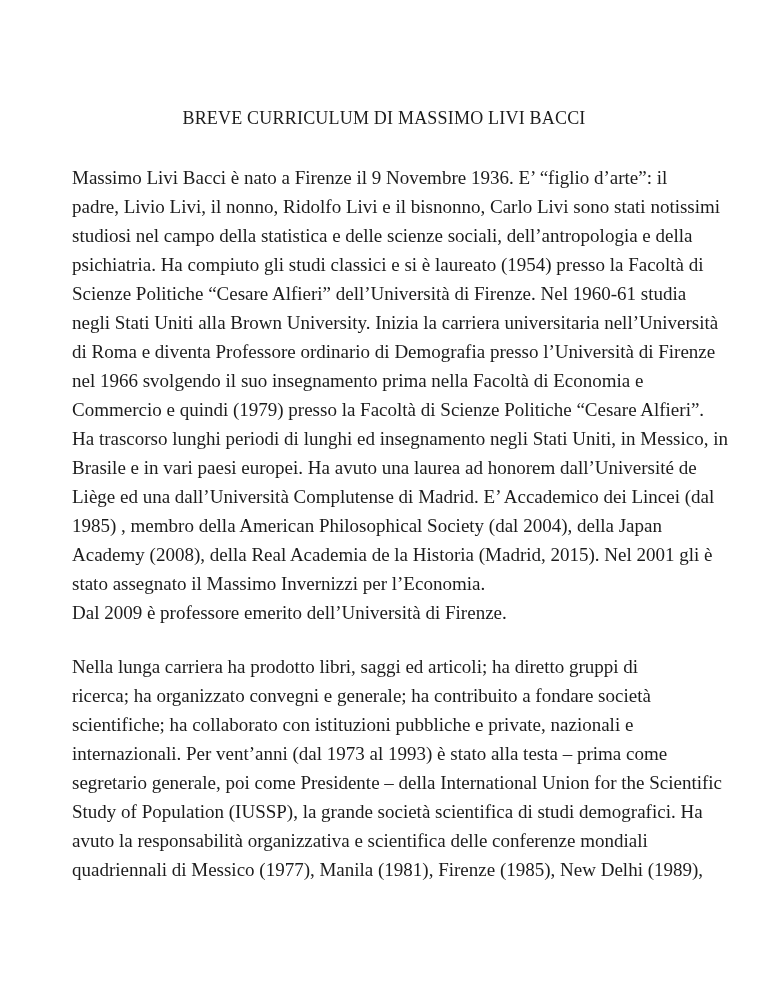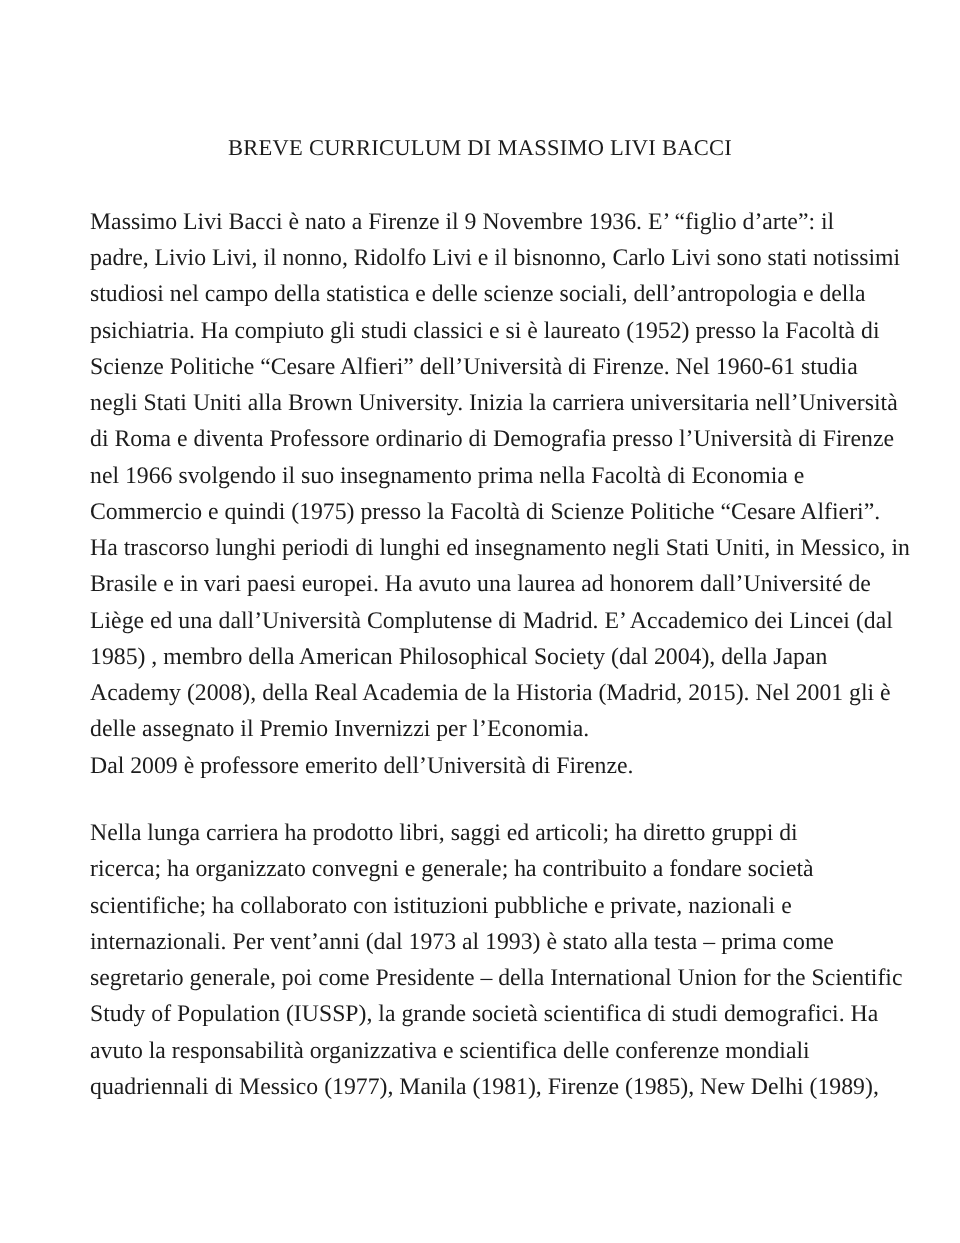--- a/index.html
+++ b/index.html
@@ -52,32 +52,32 @@
 <div class="page">
 
   <div class="doc-title">BREVE CURRICULUM DI MASSIMO LIVI BACCI</div>
 
   <div class="body-text">
 
     <div class="para">
       <span class="line">Massimo Livi Bacci è nato a Firenze il 9 Novembre 1936. E’ “figlio d’arte”: il</span>
       <span class="line">padre, Livio Livi, il nonno, Ridolfo Livi e il bisnonno, Carlo Livi sono stati notissimi</span>
       <span class="line">studiosi nel campo della statistica e delle scienze sociali, dell’antropologia e della</span>
-      <span class="line">psichiatria. Ha compiuto gli studi classici e si è laureato (1952) presso la Facoltà di</span>
+      <span class="line">psichiatria. Ha compiuto gli studi classici e si è laureato (1954) presso la Facoltà di</span>
       <span class="line">Scienze Politiche “Cesare Alfieri” dell’Università di Firenze. Nel 1960-61 studia</span>
       <span class="line">negli Stati Uniti alla Brown University. Inizia la carriera universitaria nell’Università</span>
       <span class="line">di Roma e diventa Professore ordinario di Demografia presso l’Università di Firenze</span>
       <span class="line">nel 1966 svolgendo il suo insegnamento prima nella Facoltà di Economia e</span>
-      <span class="line">Commercio e quindi (1975) presso la Facoltà di Scienze Politiche “Cesare Alfieri”.</span>
+      <span class="line">Commercio e quindi (1979) presso la Facoltà di Scienze Politiche “Cesare Alfieri”.</span>
       <span class="line">Ha trascorso lunghi periodi di lunghi ed insegnamento negli Stati Uniti, in Messico, in</span>
       <span class="line">Brasile e in vari paesi europei. Ha avuto una laurea ad honorem dall’Université de</span>
       <span class="line">Liège ed una dall’Università Complutense di Madrid. E’ Accademico dei Lincei (dal</span>
       <span class="line">1985) , membro della American Philosophical Society (dal 2004), della Japan</span>
       <span class="line">Academy (2008), della Real Academia de la Historia (Madrid, 2015). Nel 2001 gli è</span>
-      <span class="line">delle assegnato il Premio Invernizzi per l’Economia.</span>
+      <span class="line">stato assegnato il Massimo Invernizzi per l’Economia.</span>
       <span class="line">Dal 2009 è professore emerito dell’Università di Firenze.</span>
     </div>
 
     <div class="para-gap"></div>
 
     <div class="para">
       <span class="line">Nella lunga carriera ha prodotto libri, saggi ed articoli; ha diretto gruppi di</span>
       <span class="line">ricerca; ha organizzato convegni e generale; ha contribuito a fondare società</span>
       <span class="line">scientifiche; ha collaborato con istituzioni pubbliche e private, nazionali e</span>
       <span class="line">internazionali. Per vent’anni (dal 1973 al 1993) è stato alla testa – prima come</span>

